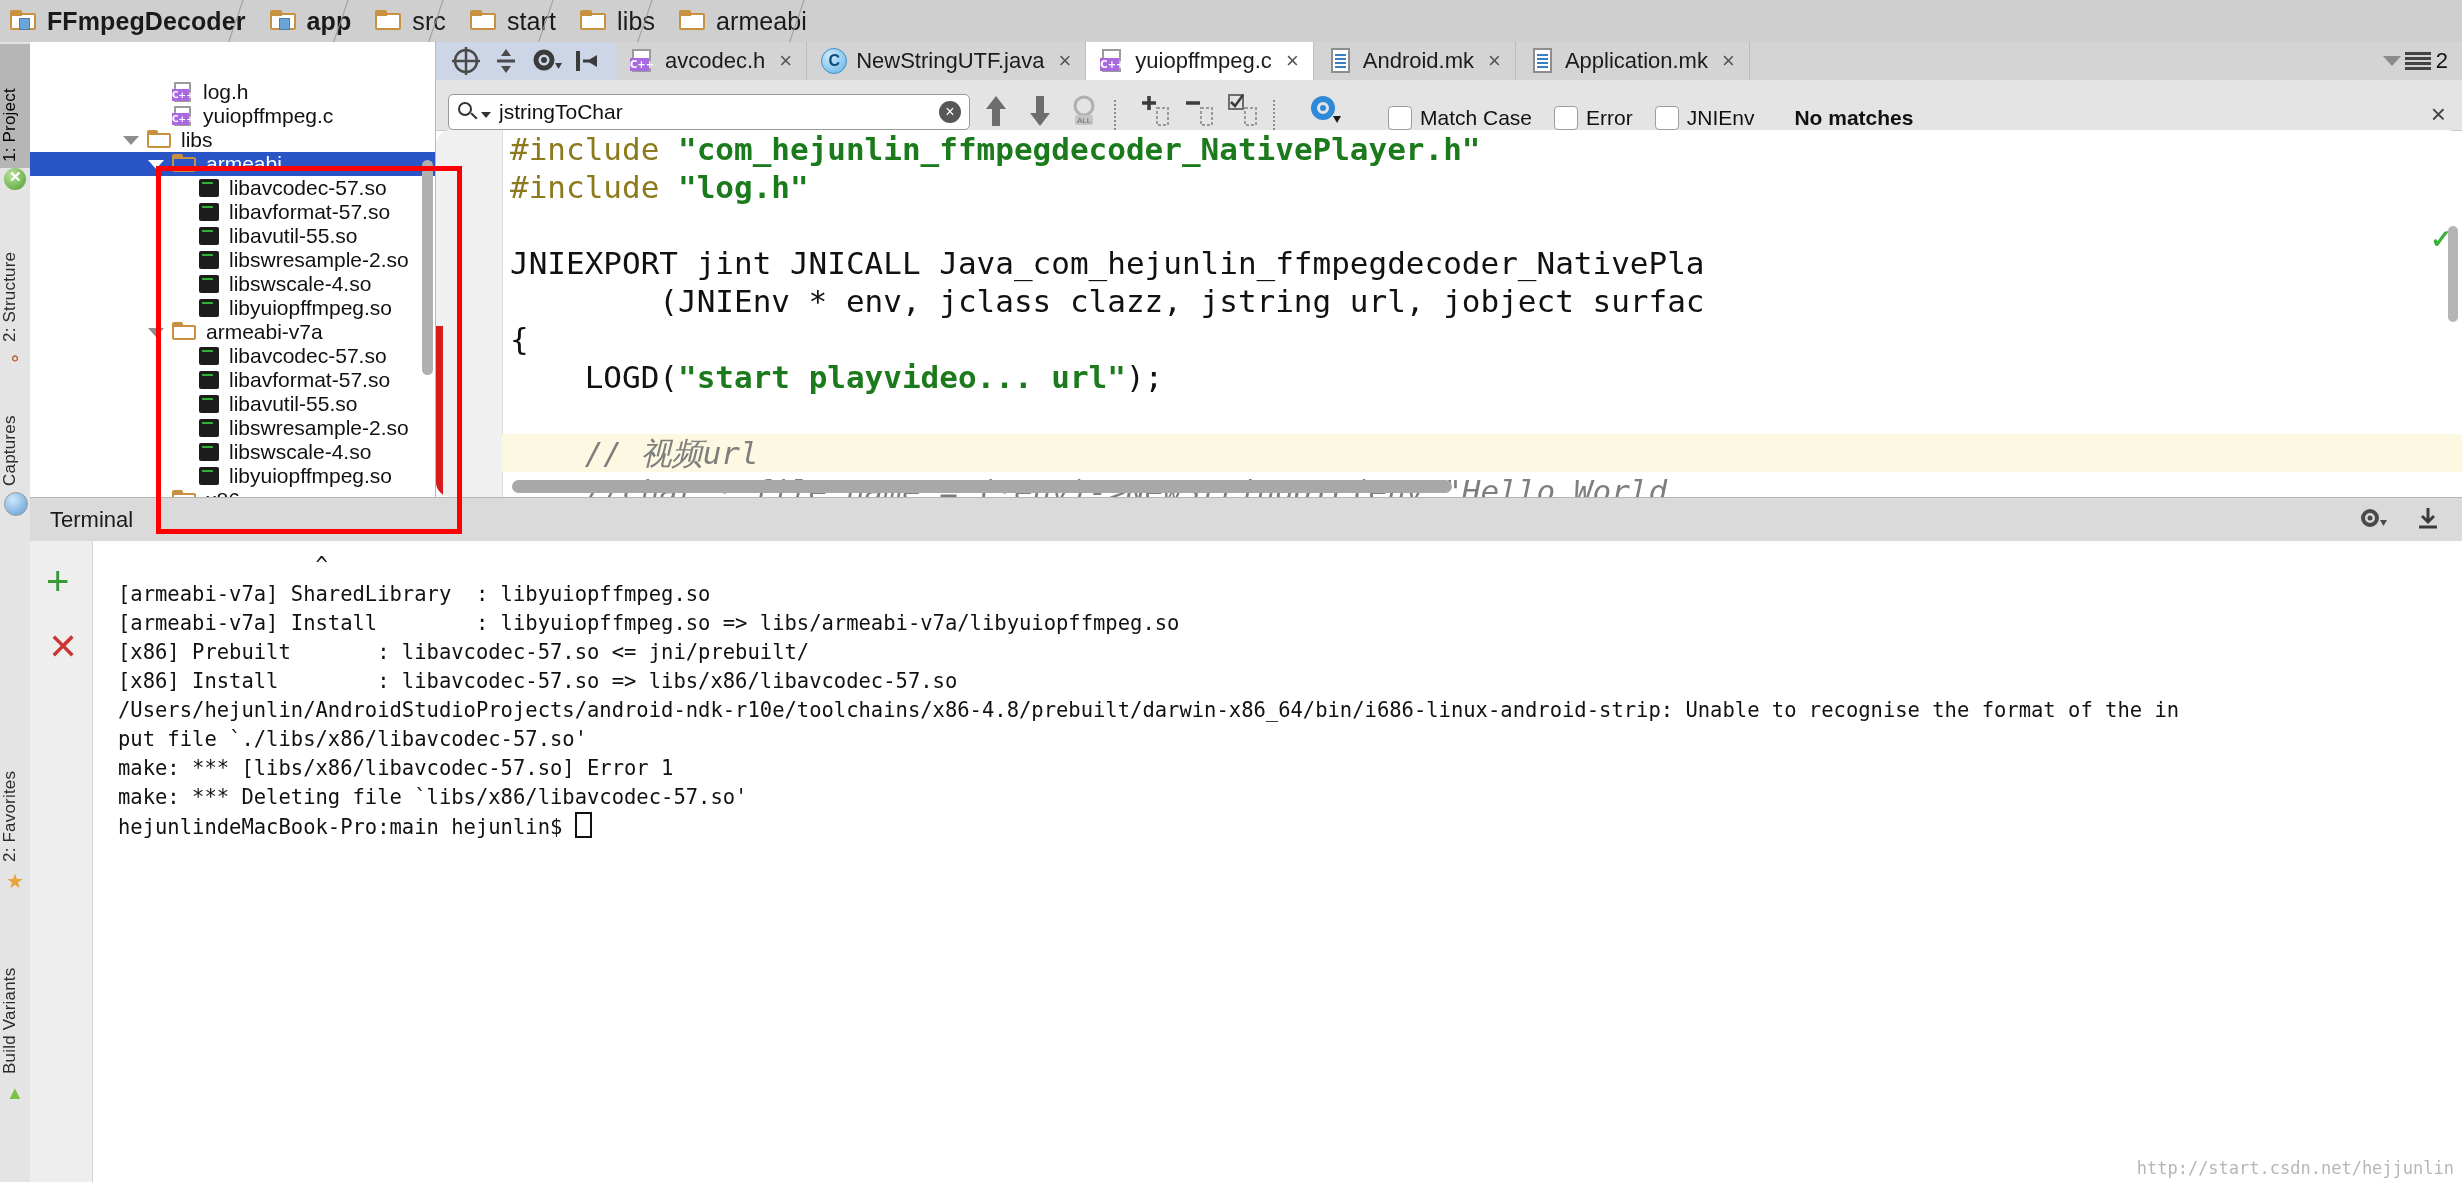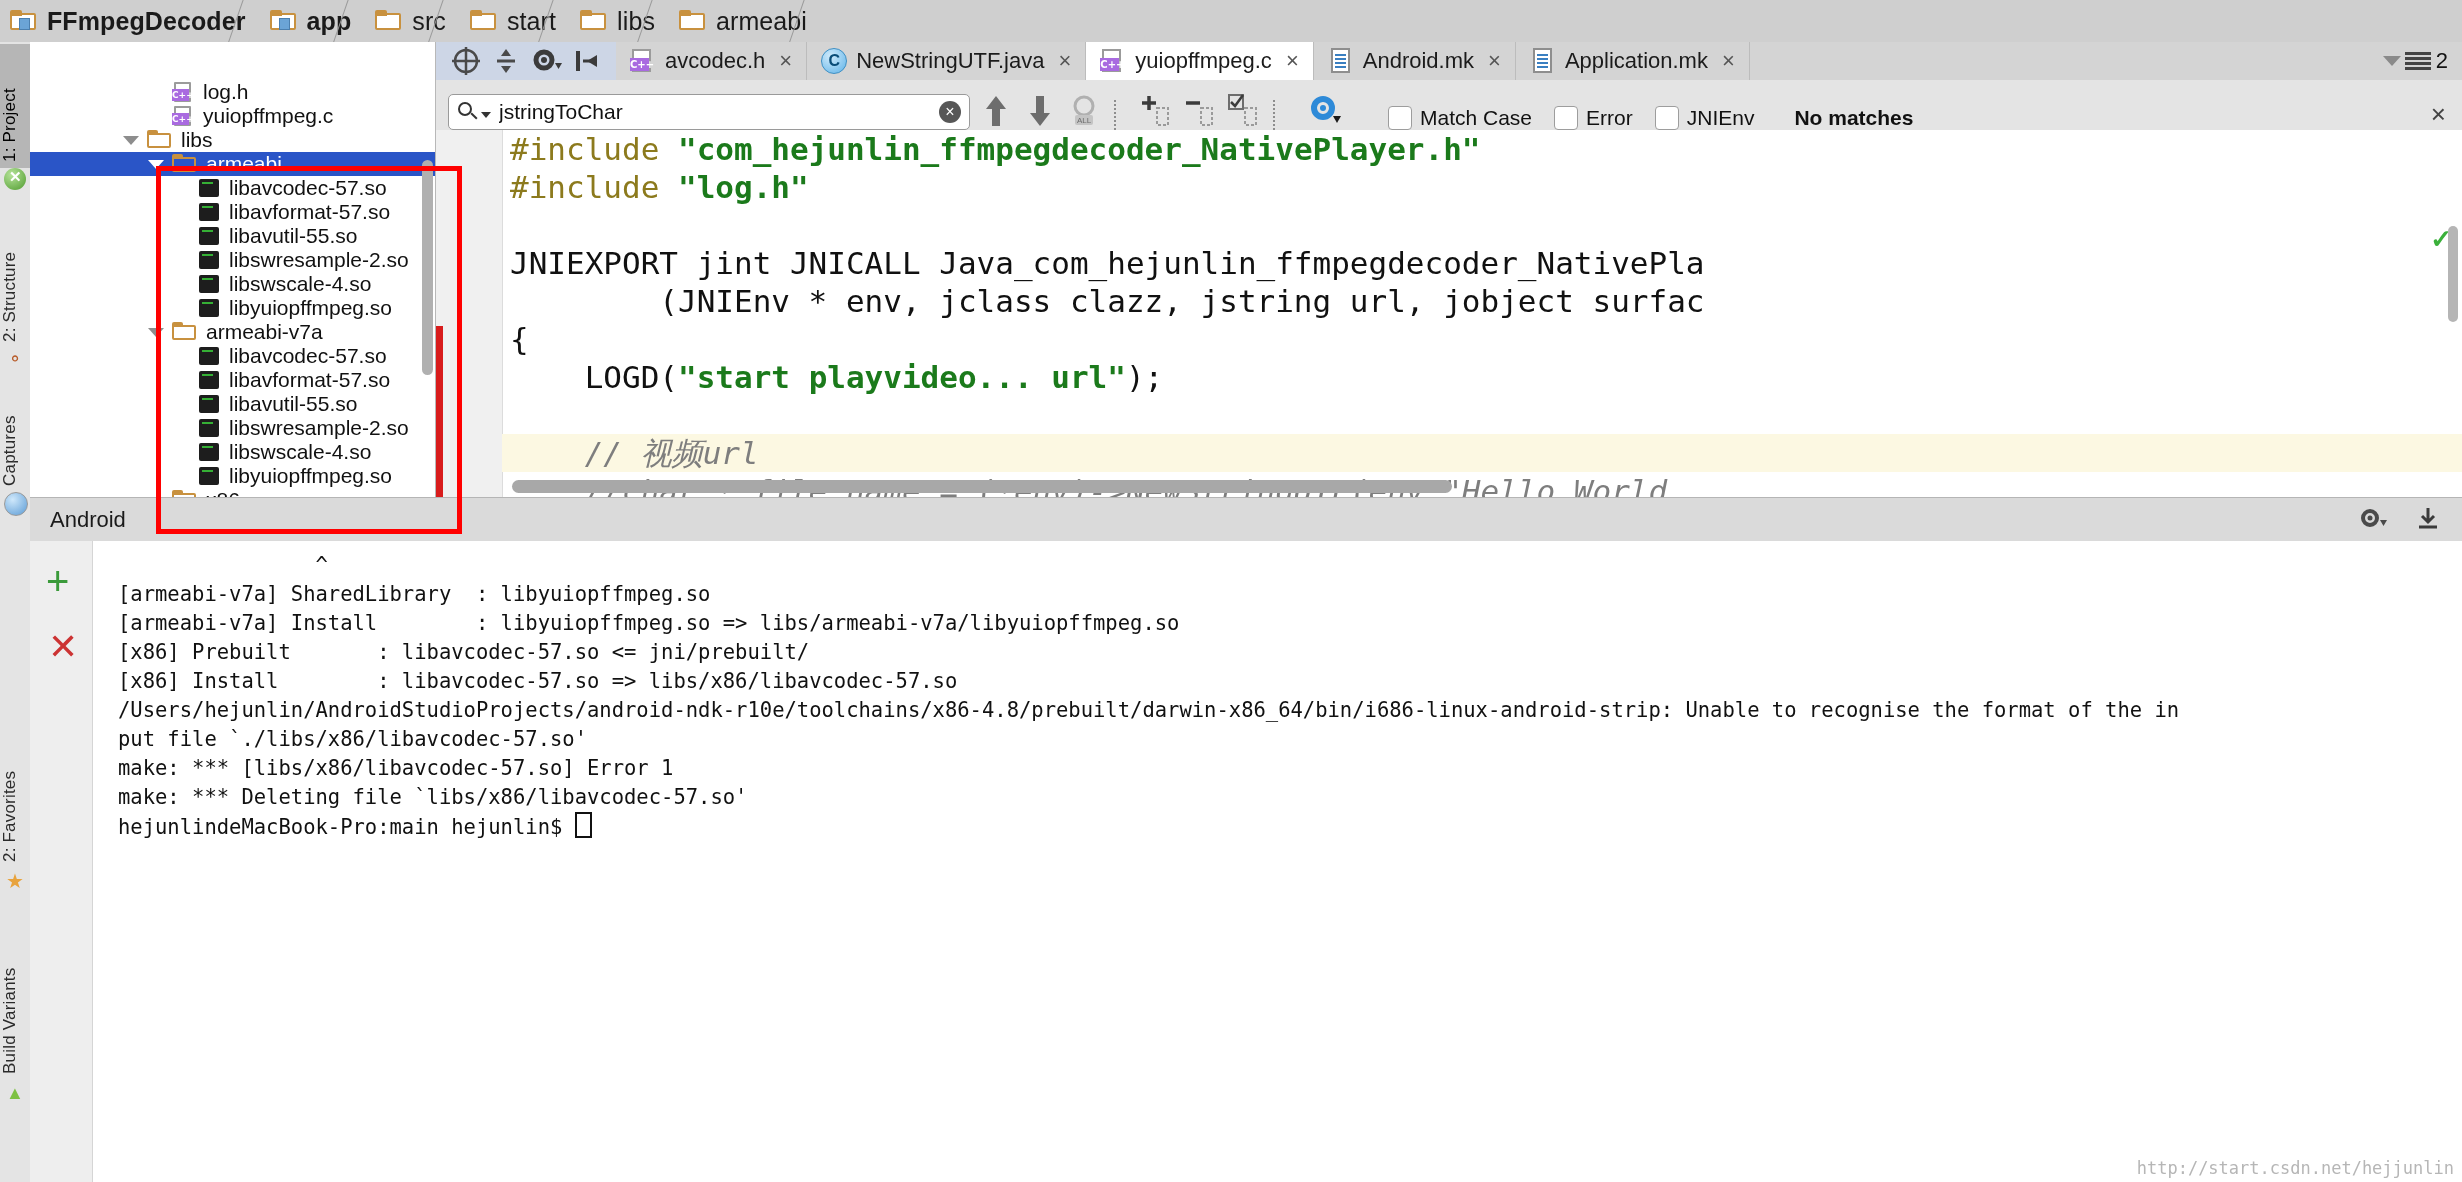--- a/index.html
+++ b/index.html
@@ -178,21 +178,21 @@
   .fb-sep{width:1px;height:30px;border-left:2px dotted #8d8d8d;margin:0 12px;flex:0 0 auto;}
   .fb-label{font-size:21px;color:#111;margin-left:8px;}
   .cb{
     width:22px;height:22px;border:1px solid #9d9d9d;background:#fff;border-radius:4px;
     margin-left:22px;flex:0 0 auto;
   }
   .nomatch{font-size:21px;color:#111;font-weight:bold;margin-left:40px;}
   .find-close{margin-left:auto;margin-right:16px;font-size:26px;color:#444;}
 
   
-  .codewrap{position:absolute;left:0;top:88px;width:2026px;height:367px;background:#ffffff;overflow:hidden;}
+  .codewrap{position:absolute;left:0;top:88px;width:2026px;height:367px;background:#ffffff;overflow:hidden;border-radius:15px;}
   .gutter{position:absolute;left:0;top:0;width:66px;height:367px;background:#f0f0f0;border-right:1px solid #dcdcdc;}
   .gutter-red{position:absolute;left:0;top:196px;width:7px;height:171px;background:#d81c1c;}
   .code{
     position:absolute;left:66px;top:0;width:1960px;height:367px;
     font-family:"DejaVu Sans Mono","Liberation Mono",monospace;
     font-size:31px;line-height:38px;white-space:pre;color:#111;
   }
   .code .ln{height:38px;padding-left:8px;}
   .code .ln.hl{background:#fcf8e2;}
   .k-inc{color:#8c7a1d;}
@@ -565,21 +565,21 @@
         <div class="gutter-red"></div>
       </div>
       <div class="code" id="code-lines"><div class="ln"><span class="k-inc">#include</span> <span class="k-str">"com_hejunlin_ffmpegdecoder_NativePlayer.h"</span></div><div class="ln"><span class="k-inc">#include</span> <span class="k-str">"log.h"</span></div><div class="ln"></div><div class="ln">JNIEXPORT jint JNICALL Java_com_hejunlin_ffmpegdecoder_NativePla</div><div class="ln">        (JNIEnv * env, jclass clazz, jstring url, jobject surfac</div><div class="ln">{</div><div class="ln">    LOGD(<span class="k-str">"start playvideo... url"</span>);</div><div class="ln"></div><div class="ln hl"><span class="k-cmt">    // 视频url</span></div><div class="ln"><span class="k-cmt">    //char * file_name = (*env)-&gt;NewStringUTF(env,"Hello World,</span></div></div>
       <div class="hscroll"></div>
       <div class="editor-vscroll"></div>
       <div class="check-mark">✓</div>
     </div>
   </div>
 
   <div class="term-header">
-    <span class="term-title">Android</span>
+    <span class="term-title">Terminal</span>
     <span class="term-actions">
       <span>
         <svg width="30" height="26" viewBox="0 0 30 26">
             <circle cx="12" cy="13" r="7" fill="none" stroke="#4a4a4a" stroke-width="4"></circle>
             <circle cx="12" cy="13" r="2.5" fill="#4a4a4a"></circle>
             <path d="M22 15 l7 0 l-3.5 6 z" fill="#4a4a4a"></path>
           </svg>
       </span>
       <span>
         <svg width="28" height="26" viewBox="0 0 28 26">

